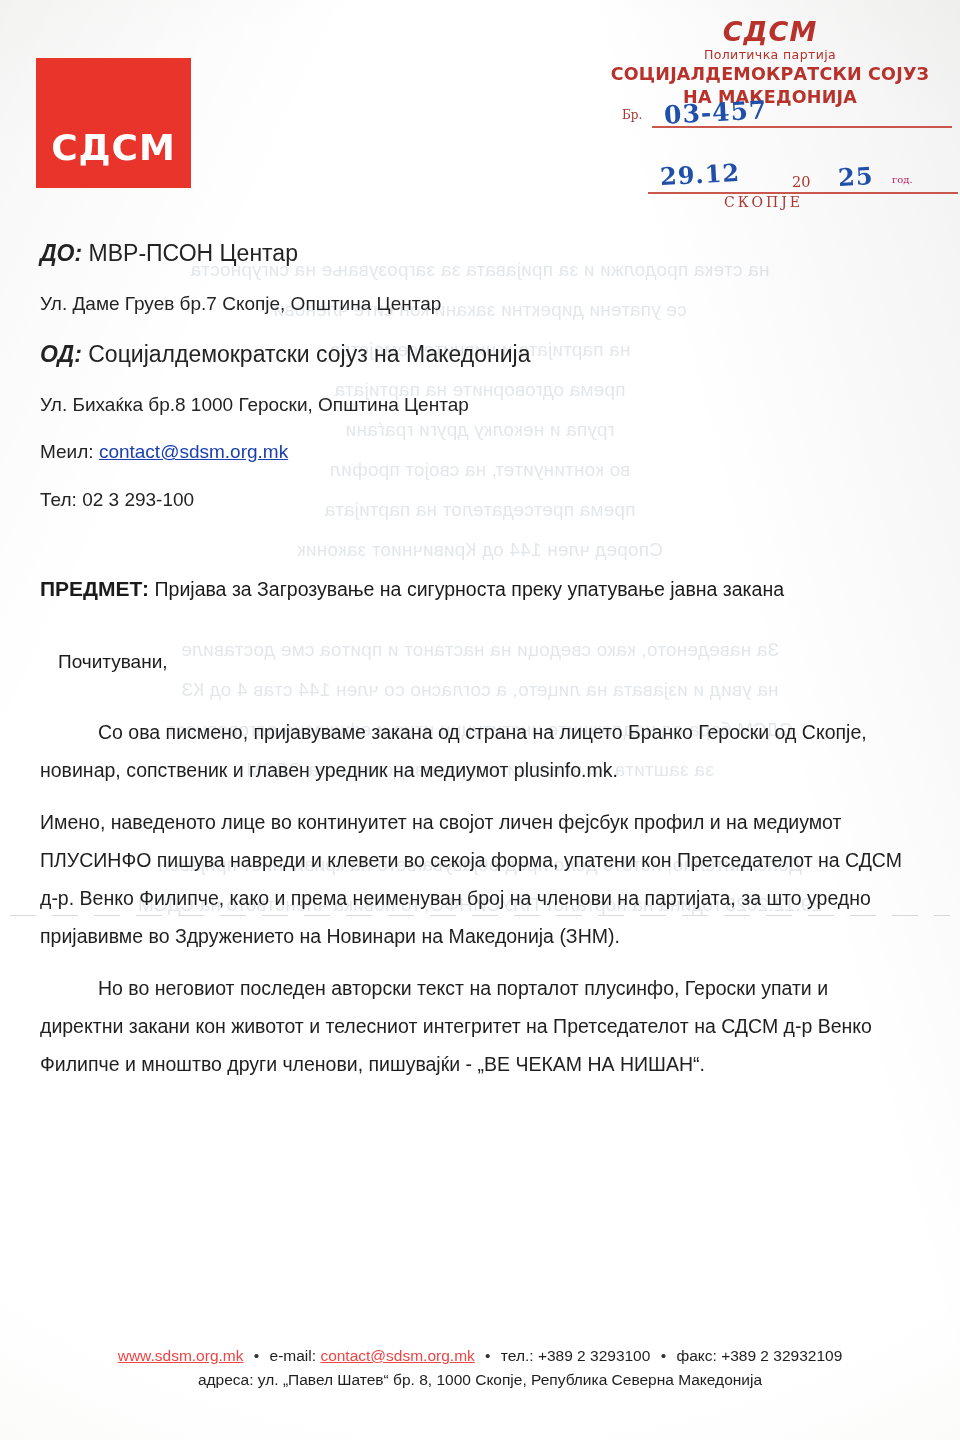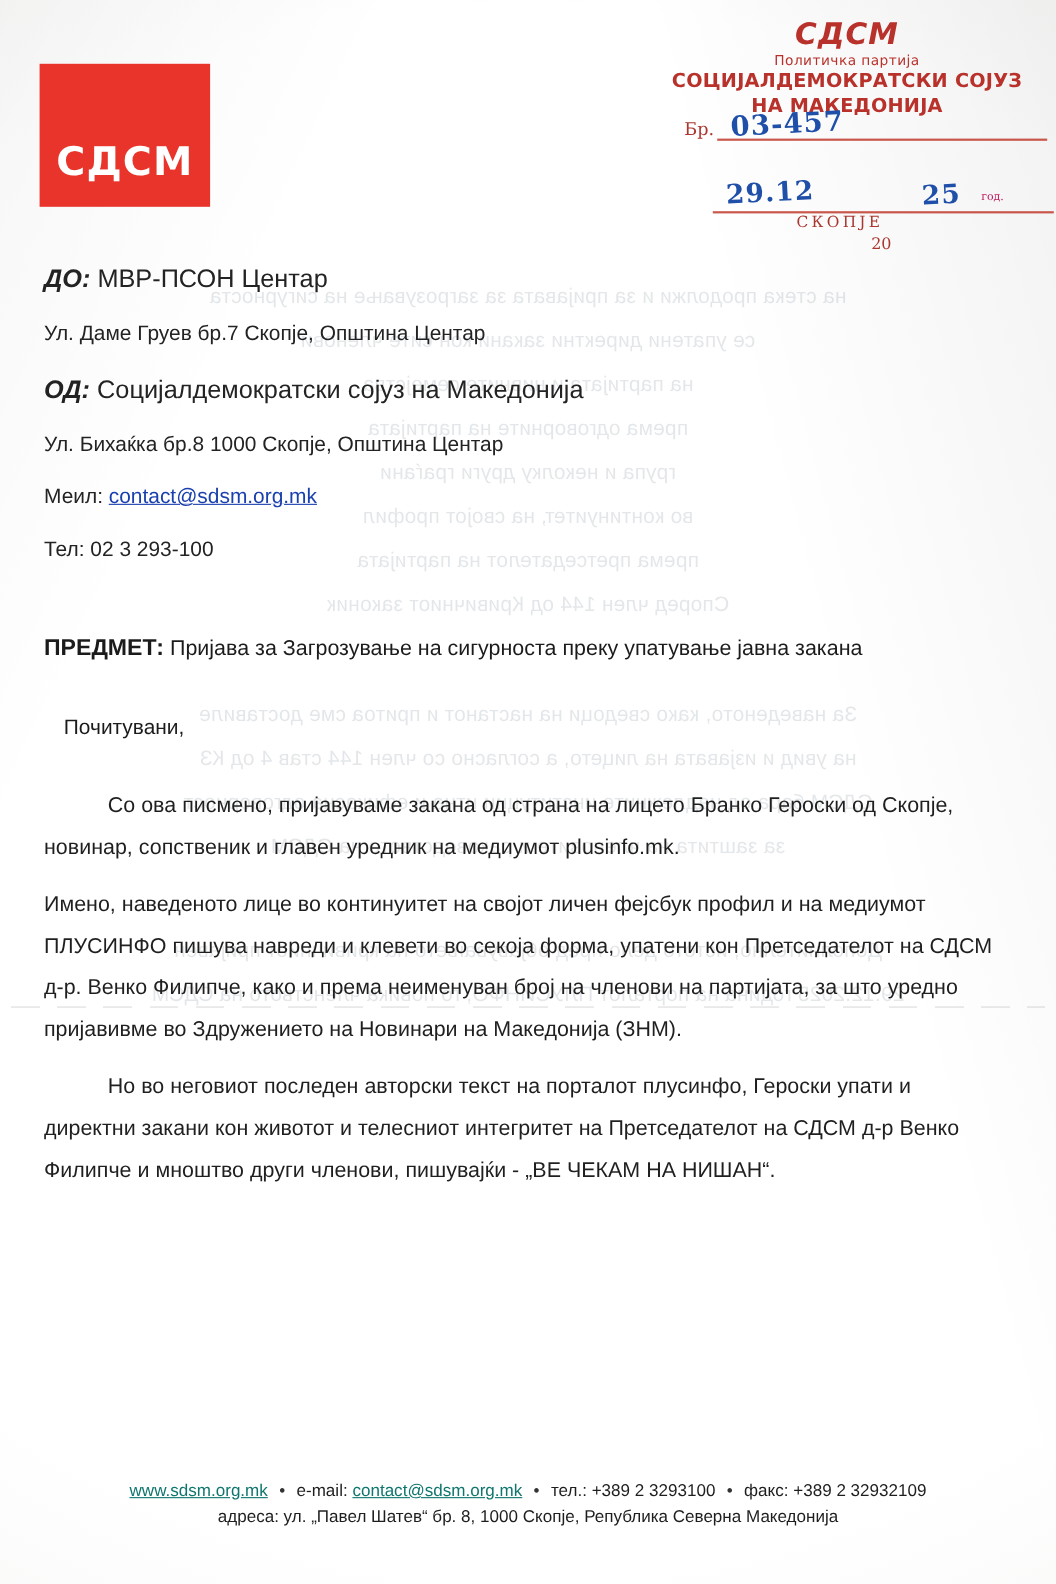--- a/index.html
+++ b/index.html
@@ -117,42 +117,41 @@
     font-family: "DejaVu Serif", serif;
   }
   .stamp-row {
     position: relative;
     height: 32px;
   }
   .stamp-label {
     position: absolute;
     left: 22px;
     top: 8px;
-    font-size: 16px;
+    font-size: 12px;
     color: #a9362f;
   }
   .hand {
     position: absolute;
     font-family: "DejaVu Serif", serif;
     font-size: 25px;
     font-weight: 700;
     color: #1f4fa8;
     transform: rotate(-3deg);
     letter-spacing: 1px;
   }
   .hw-num { left: 64px; top: -2px; }
   .hw-date { left: 60px; top: 28px; font-size: 24px; }
   .hw-year { left: 238px; top: 30px; font-size: 24px; }
   .stamp-year-label {
     position: absolute;
     left: 192px;
     top: 42px;
     font-size: 14.5px;
     color: #a9362f;
-    margin-top: 40px;
   }
   .stamp-god {
     position: absolute;
     left: 292px;
     top: 42px;
     font-size: 10px;
     color: #be185d;
   }
   .rule {
     position: absolute;
@@ -247,21 +246,21 @@
     position: absolute;
     left: 0;
     right: 0;
     bottom: 48px;
     text-align: center;
     font-size: 15.5px;
     line-height: 1.55;
     color: #1e1e1e;
   }
   .footer a, .footer .flink {
-    color: #0f766e;
+    color: #ef4444;
     text-decoration: underline;
   }
   .dot { padding: 0 6px; color:#333; }
 </style>
 </head>
 <body>
 
 <div class="paper"></div>
 
 <div class="ghost" id="ghost-block-1">на стека продолжи и за пријавата за загрозување на сигурноста
@@ -315,21 +314,21 @@
     <div class="addr-line big">
       <span class="addr-key">ДО:</span>
       <span>МВР-ПСОН Центар</span>
     </div>
     <div class="addr-line">Ул. Даме Груев бр.7 Скопје, Општина Центар</div>
 
     <div class="addr-line big">
       <span class="addr-key">ОД:</span>
       <span>Социјалдемократски сојуз на Македонија</span>
     </div>
-    <div class="addr-line">Ул. Бихаќка бр.8 1000 Скопје, Општина Центар</div>
+    <div class="addr-line">Ул. Бихаќка бр.8 1000 Героски, Општина Центар</div>
 
     <div class="addr-line">
       <span>Меил:</span>
       <span class="mail-link">contact@sdsm.org.mk</span>
     </div>
 
     <div class="addr-line">
       <span>Тел:</span>
       <span>02 3 293-100</span>
     </div>

